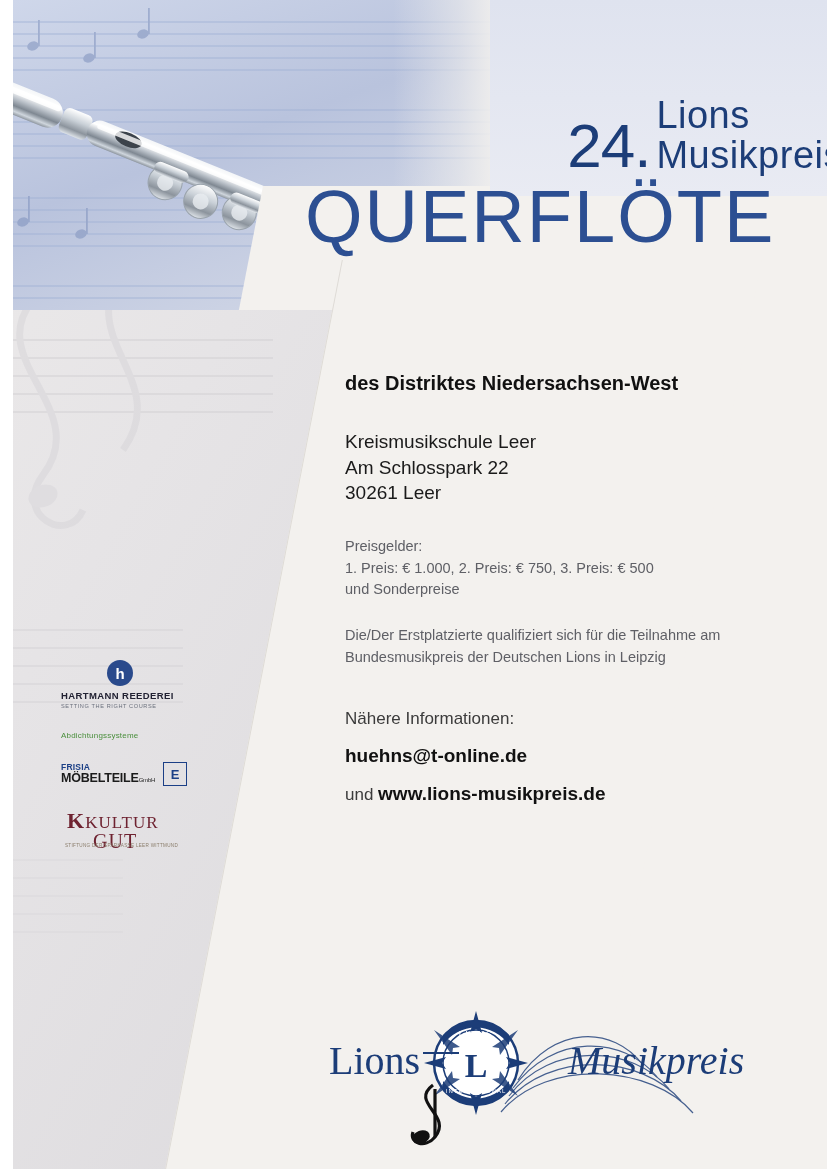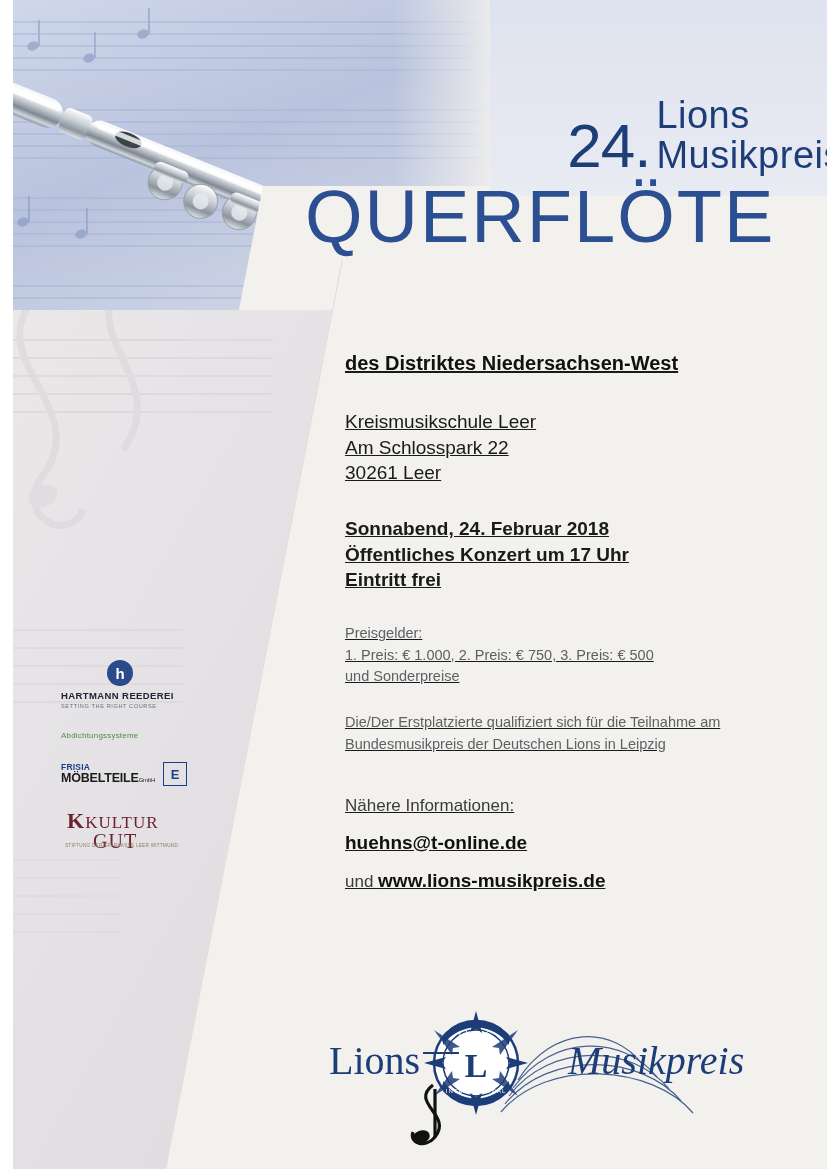--- a/index.html
+++ b/index.html
@@ -154,24 +154,23 @@
     letter-spacing: 2px;
     color: #2c4f92;
     line-height: 1;
     white-space: nowrap;
   }
 
   
   .body {
     position: absolute;
     left: 332px;
-    top: 352px;
+    top: 372px;
     width: 470px;
     color: #1a1a1a;
-    text-decoration: underline;
   }
   .b-head {
     font-size: 20px;
     font-weight: bold;
     color: #111;
     margin: 0 0 34px 0;
   }
   .b-block {
     font-size: 19px;
     line-height: 1.35;
@@ -491,25 +490,20 @@
 
   <div class="body">
     <p class="b-head">des Distriktes Niedersachsen-West</p>
 
     <p class="b-block">
       <span>Kreismusikschule Leer</span><br>
       <span>Am Schlosspark 22</span><br>
       <span>30261 Leer</span>
     </p>
 
-    <p class="b-block bold">
-      <span>Sonnabend, 24. Februar 2018</span><br>
-      <span>Öffentliches Konzert um 17 Uhr</span><br>
-      <span>Eintritt frei</span>
-    </p>
 
     <p class="b-small">
       <span>Preisgelder:</span><br>
       <span>1. Preis: € 1.000, 2. Preis: € 750, 3. Preis: € 500</span><br>
       <span>und Sonderpreise</span>
     </p>
 
     <p class="b-small">
       <span>Die/Der Erstplatzierte qualifiziert sich für die Teilnahme am</span><br>
       <span>Bundesmusikpreis der Deutschen Lions in Leipzig</span>

